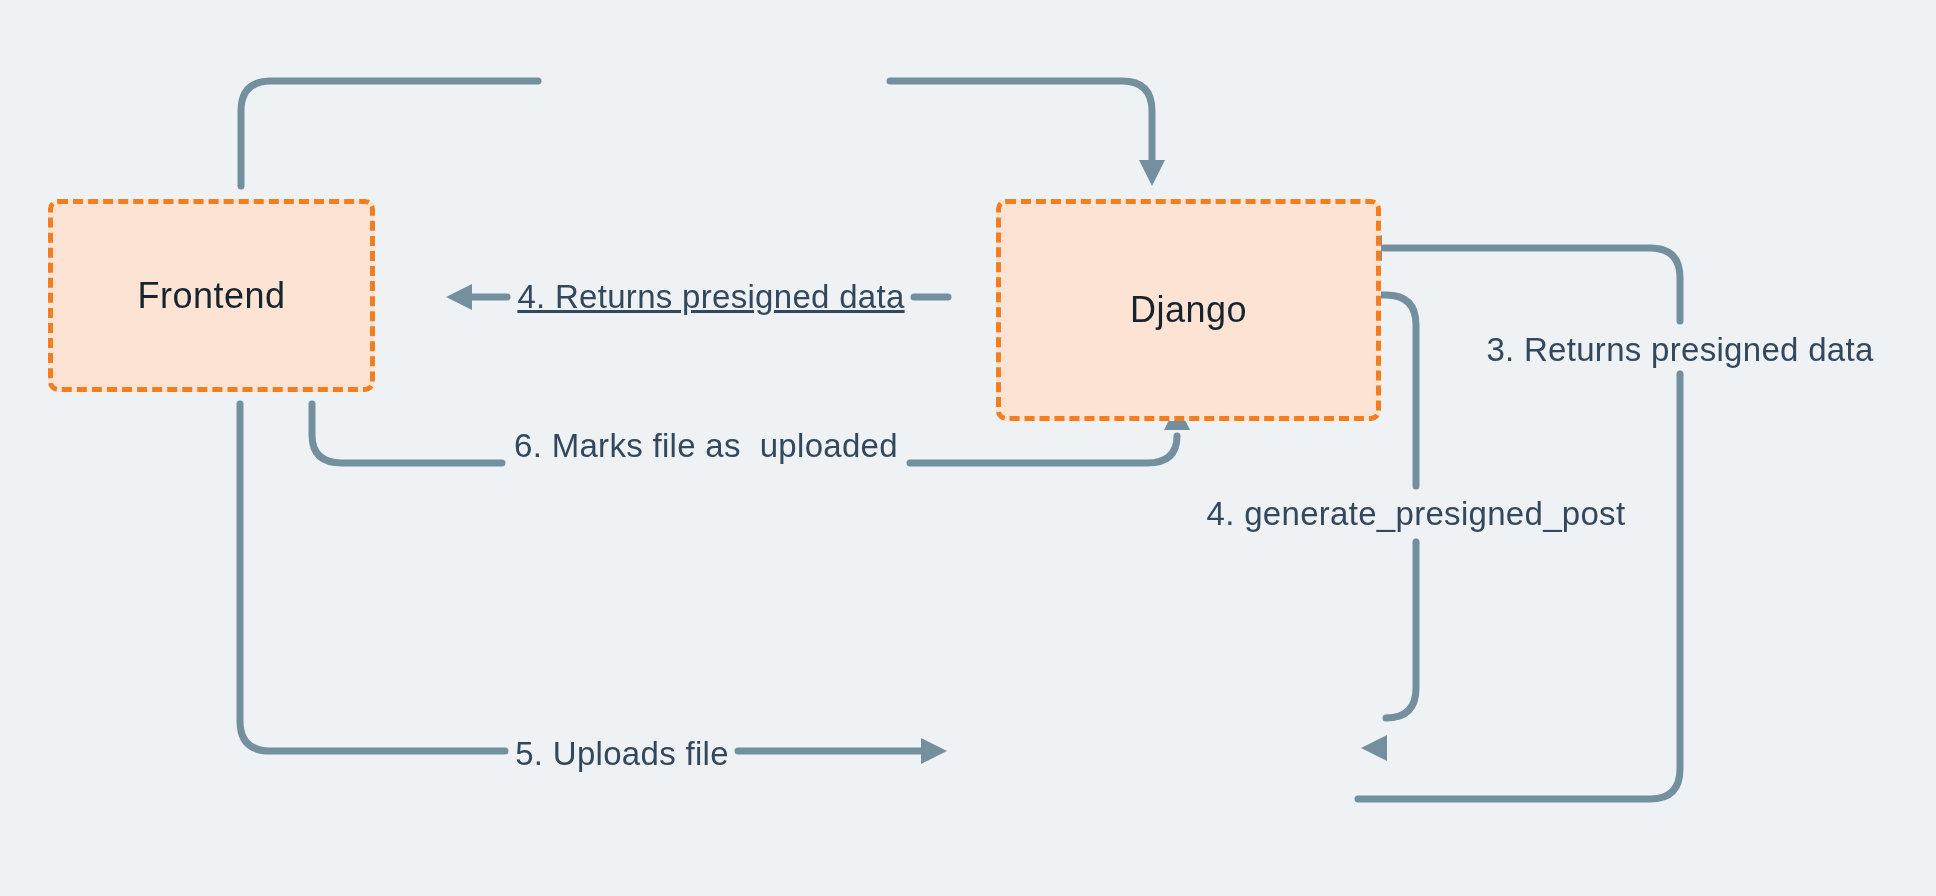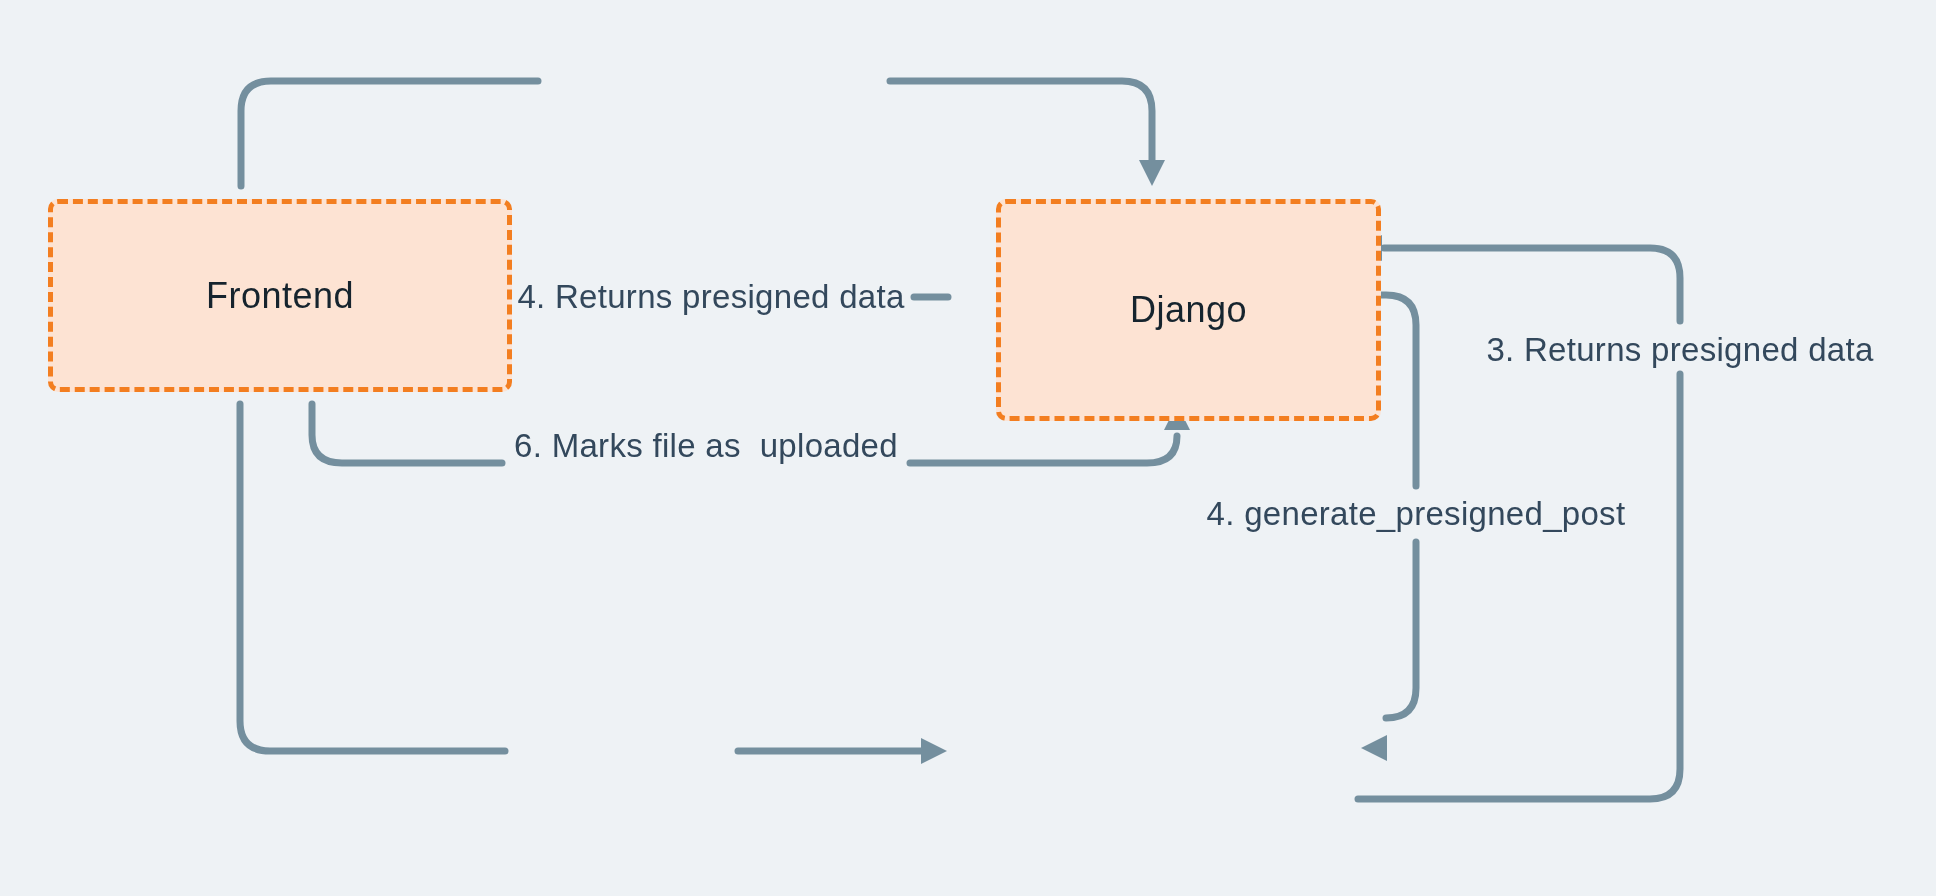--- a/index.html
+++ b/index.html
@@ -76,32 +76,33 @@
     <path class="edge-path" d="M 240 404 L 240 721 Q 240 751 270 751 L 505 751 M 738 751 L 921 751"></path>
     <polygon class="edge-head" points="921,738 921,764 947,751"></polygon>
 
     <path class="edge-path" d="M 1352 295 L 1386 295 Q 1416 295 1416 325 L 1416 486 M 1416 542 L 1416 688 Q 1416 718 1386 718"></path>
     <polygon class="edge-head" points="1387,735 1387,761 1361,748"></polygon>
 
     <path class="edge-path" d="M 1358 799 L 1650 799 Q 1680 799 1680 769 L 1680 374 M 1680 321 L 1680 278 Q 1680 248 1650 248 L 1384 248"></path>
     <polygon class="edge-head" points="1382,235 1382,261 1356,248"></polygon>
   </svg>
 
-  <div class="node" style="left:48px; top:199px; width:464px; height:193px;">
+  <div class="node" style="left:48px; top:199px; width:327px; height:193px;">
     <span class="node-label">Frontend</span>
   </div>
 
   <div class="node" style="left:996px; top:199px; width:385px; height:222px;">
     <span class="node-label">Django</span>
   </div>
 
 
 
-  <div class="edge-label" style="left:711px; top:297px;">4. Returns presigned data</div>
+  <div class="edge-label" style="left:711px; top:297px;text-decoration:underline;">4. Returns presigned data</div>
 
   <div class="edge-label" style="left:706px; top:446px;">6. Marks file as  uploaded</div>
 
+  <div class="edge-label" style="left:622px; top:754px;">5. Uploads file</div>
 
   <div class="edge-label" style="left:1416px; top:514px;">4. generate_presigned_post</div>
 
   <div class="edge-label" style="left:1680px; top:350px;">3. Returns presigned data</div>
 
 </div>
 
 </body></html>

